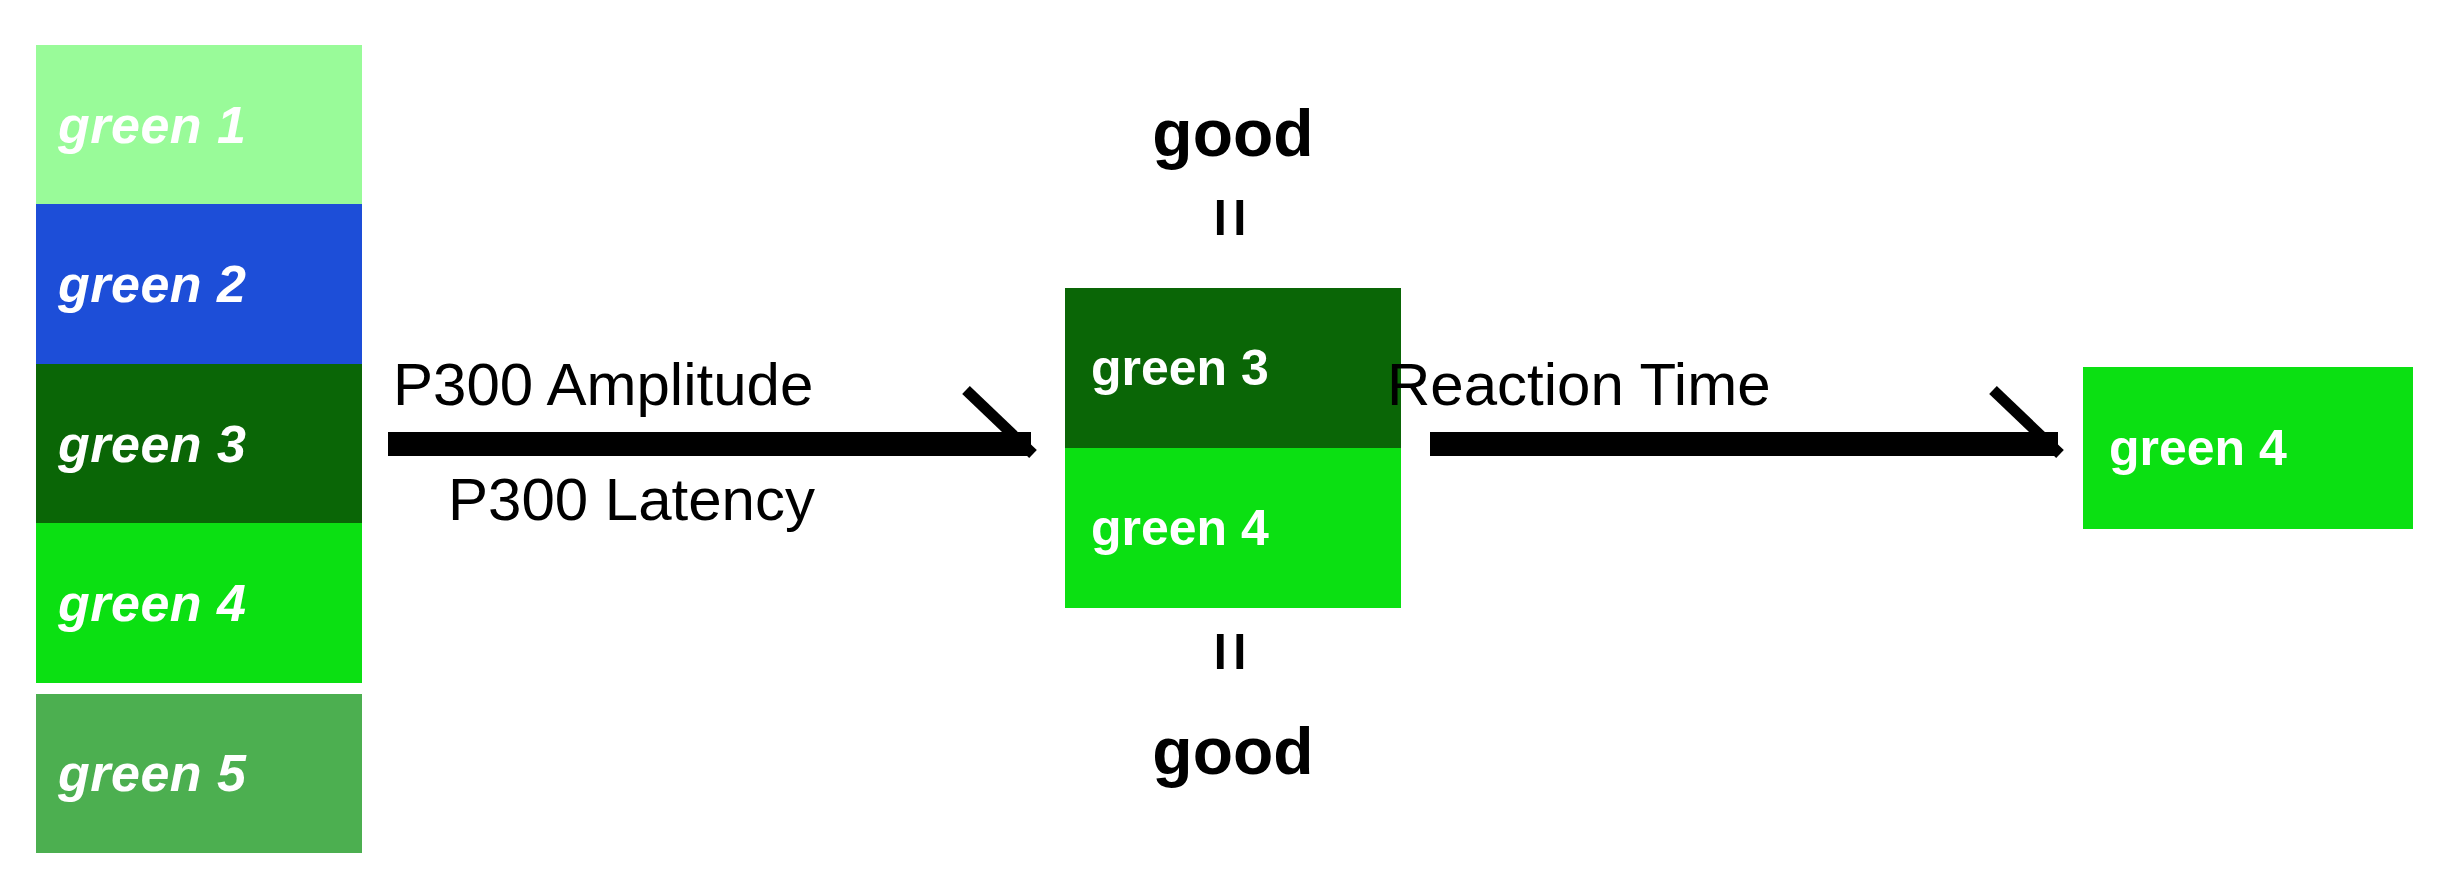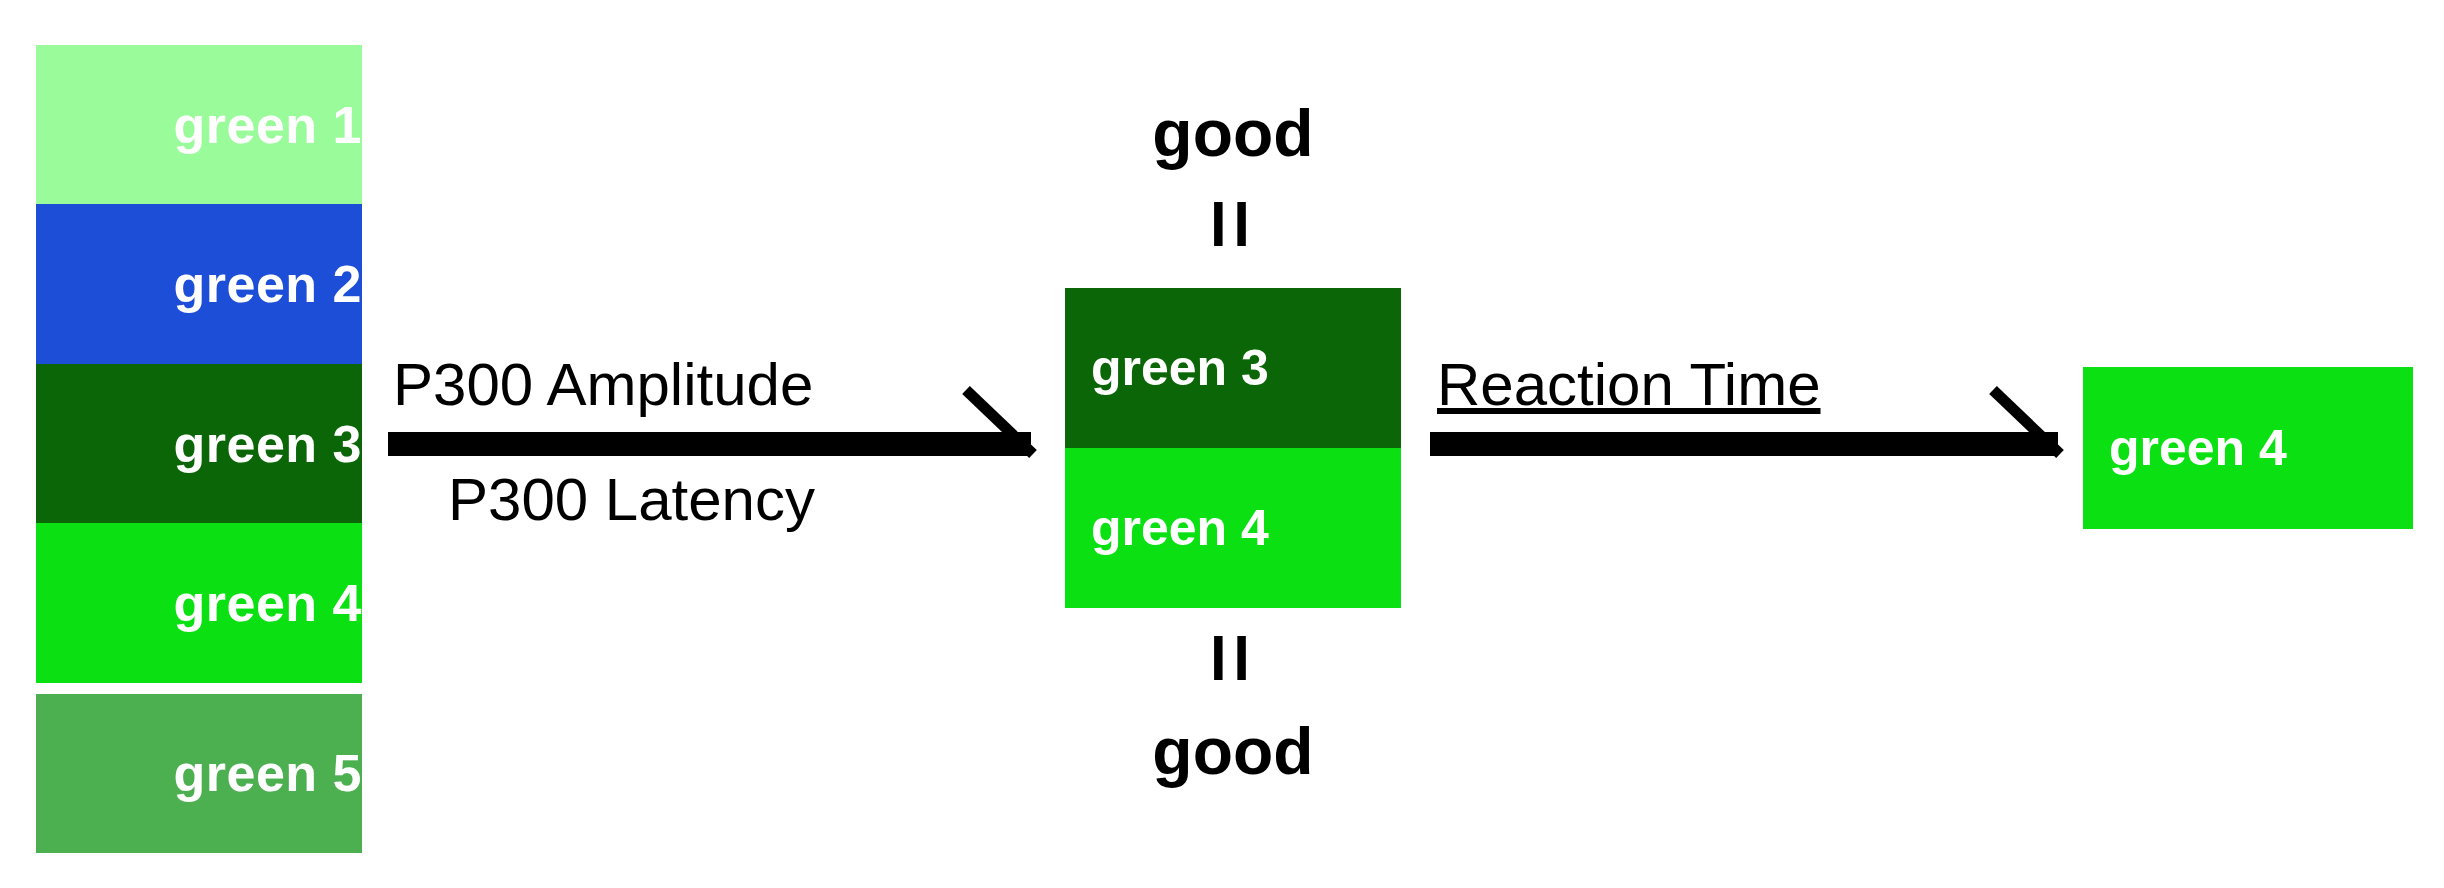--- a/index.html
+++ b/index.html
@@ -26,23 +26,24 @@
     top: 45px;
     width: 326px;
     height: 808px;
     display: flex;
     flex-direction: column;
   }
   .stack-cell {
     flex: 1 1 0;
     display: flex;
     align-items: center;
-    justify-content: flex-end;
+    justify-content: flex-start;
     box-sizing: border-box;
-    padding-left: 7px;
+    padding-left: 22px;
+    font-style: italic;
   }
   .stack-cell .cell-label {
     color: #ffffff;
     font-size: 52px;
     font-weight: bold;
     line-height: 1;
     letter-spacing: 0.5px;
     white-space: nowrap;
   }
 
@@ -105,33 +106,33 @@
   .edge-label {
     position: absolute;
     color: #000000;
     font-size: 60px;
     line-height: 1;
     white-space: nowrap;
     font-weight: normal;
   }
   .lbl-amp   { left: 393px;  top: 355px; }
   .lbl-lat   { left: 448px;  top: 470px; }
-  .lbl-rt    { left: 1437px; top: 355px; text-decoration: underline; }
+  .lbl-rt    { left: 1387px; top: 355px; }
 
   
   .annot {
     position: absolute;
     color: #000000;
     text-align: center;
     line-height: 1;
     white-space: nowrap;
     font-weight: bold;
   }
   .annot-word { font-size: 66px; }
-  .annot-bars { font-size: 62px; letter-spacing: 6px; }
+  .annot-bars { font-size: 49px; letter-spacing: 6px; }
 
   .good-top      { left: 1065px; top: 100px; width: 336px; }
   .bars-top      { left: 1065px; top: 194px; width: 336px; }
   .bars-bottom   { left: 1065px; top: 628px; width: 336px; }
   .good-bottom   { left: 1065px; top: 718px; width: 336px; }
 </style>
 </head>
 <body>
 
 <div id="canvas" style="background-color: rgb(255, 255, 255);">

